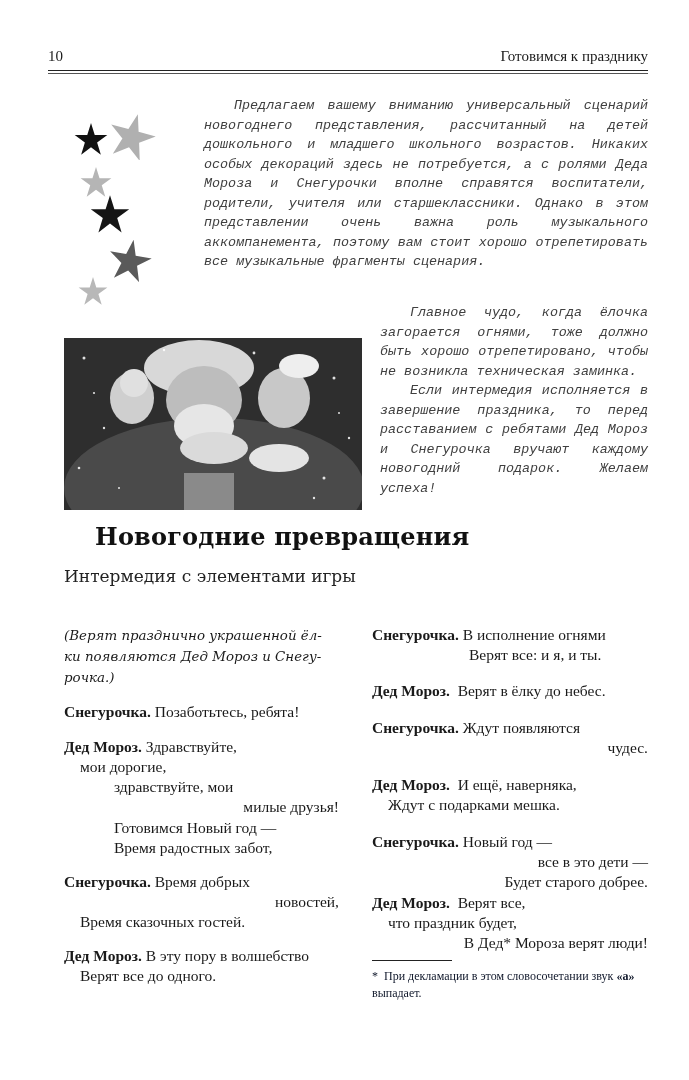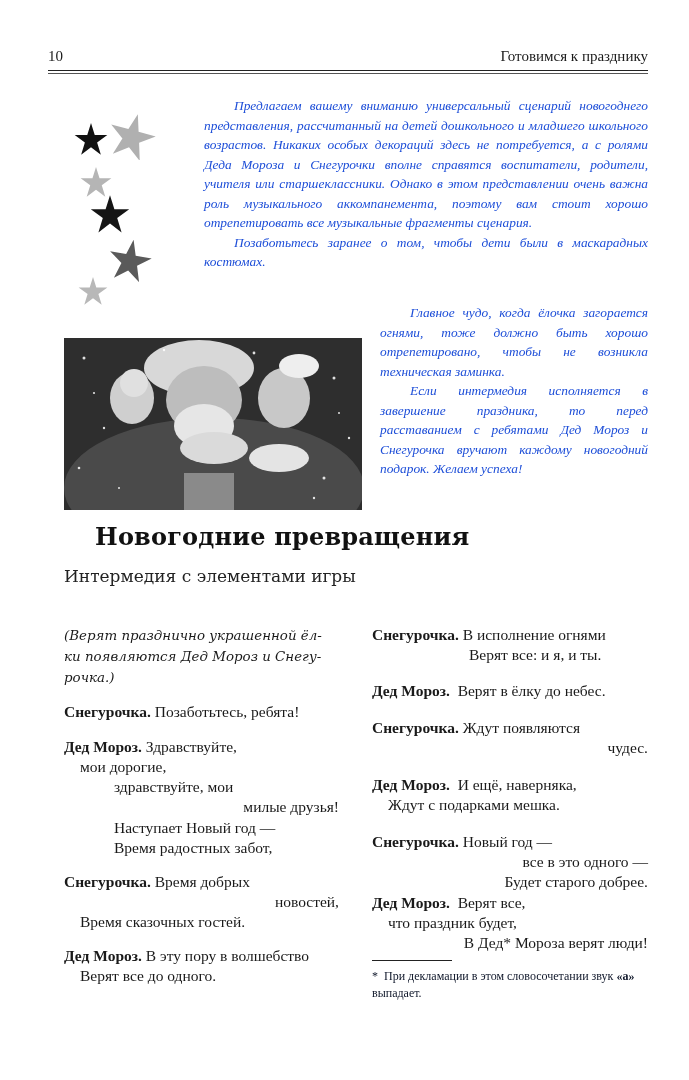--- a/index.html
+++ b/index.html
@@ -11,22 +11,22 @@
   .run-head { position: absolute; left: 48px; top: 48px; width: 600px; height: 20px;
               font-family: "Liberation Serif", serif; font-size: 15px; }
   .run-head .num { position: absolute; left: 0; top: 0; }
   .run-head .title { position: absolute; right: 0; top: 0; }
   .rule1 { position: absolute; left: 48px; top: 70px; width: 600px; height: 0;
            border-top: 1.5px solid #222; }
   .rule2 { position: absolute; left: 48px; top: 73px; width: 600px; height: 0;
            border-top: 1px solid #555; }
 
   
-  .intro { position: absolute; font-family: Liberation Serif, serif; font-style: italic;
-           font-size: 13.4px; line-height: 19.5px; text-align: justify; color: #1d4ed8; }
+  .intro { position: absolute; font-family: Liberation Mono, monospace; font-style: italic;
+           font-size: 13.4px; line-height: 19.5px; text-align: justify; color: #404040; }
   .intro p { margin: 0; text-indent: 30px; }
   .intro1 { left: 204px; top: 96px; width: 444px; }
   .intro2 { left: 380px; top: 303px; width: 268px; }
 
   
   .stars { position: absolute; left: 66px; top: 110px; width: 120px; height: 200px; }
   .star { position: absolute; }
 
   
   .photo { position: absolute; left: 64px; top: 338px; width: 298px; height: 172px;
@@ -81,21 +81,20 @@
     <svg class="star" style="left:42px;top:128px" width="44" height="44" viewBox="0 0 100 100">
         <polygon points="50,3 61,38 98,38 68,60 79,96 50,74 21,96 32,60 2,38 39,38" fill="#5a5a5a" transform="rotate(10 50 50)"></polygon>
       </svg>
     <svg class="star" style="left:12px;top:166px" width="30" height="30" viewBox="0 0 100 100">
         <polygon points="50,3 61,38 98,38 68,60 79,96 50,74 21,96 32,60 2,38 39,38" fill="#b8b8b8"></polygon>
       </svg>
   </div>
 
   <div class="intro intro1">
     <p>Предлагаем вашему вниманию универсальный сценарий новогоднего представления, рассчитанный на детей дошкольного и младшего школьного возрастов. Никаких особых декораций здесь не потребуется, а с ролями Деда Мороза и Снегурочки вполне справятся воспитатели, родители, учителя или старшеклассники. Однако в этом представлении очень важна роль музыкального аккомпанемента, поэтому вам стоит хорошо отрепетировать все музыкальные фрагменты сценария.</p>
-    <p>Позаботьтесь заранее о том, чтобы дети были в маскарадных костюмах.</p>
   </div>
   <div class="intro intro2">
     <p>Главное чудо, когда ёлочка загорается огнями, тоже должно быть хорошо отрепетировано, чтобы не возникла техническая заминка.</p>
     <p>Если интермедия исполняется в завершение праздника, то перед расставанием с ребятами Дед Мороз и Снегурочка вручают каждому новогодний подарок. Желаем успеха!</p>
   </div>
 
   <div class="photo">
     <svg width="298" height="172" viewBox="0 0 298 172">
       <rect width="298" height="172" fill="#2e2e2e"></rect>
       <ellipse cx="150" cy="150" rx="150" ry="70" fill="#4a4a4a"></ellipse>
@@ -139,21 +138,21 @@
       <span>Позаботьтесь, ребята!</span>
     </div>
 
     <div class="line" style="left:0;top:112px">
       <span class="spk">Дед Мороз.</span>
       <span>Здравствуйте,</span>
     </div>
     <div class="line" style="left:16px;top:132px">мои дорогие,</div>
     <div class="line" style="left:50px;top:152px">здравствуйте, мои</div>
     <div class="line" style="right:10px;top:172px">милые друзья!</div>
-    <div class="line" style="left:50px;top:193px">Наступает Новый год —</div>
+    <div class="line" style="left:50px;top:193px">Готовимся Новый год —</div>
     <div class="line" style="left:50px;top:213px">Время радостных забот,</div>
 
     <div class="line" style="left:0;top:247px">
       <span class="spk">Снегурочка.</span>
       <span>Время добрых</span>
     </div>
     <div class="line" style="right:10px;top:267px">новостей,</div>
     <div class="line" style="left:16px;top:287px">Время сказочных гостей.</div>
 
     <div class="line" style="left:0;top:321px">
@@ -184,21 +183,21 @@
     <div class="line" style="left:0;top:150px">
       <span class="spk">Дед Мороз.</span>&nbsp;
       <span>И ещё, наверняка,</span>
     </div>
     <div class="line" style="left:16px;top:170px">Ждут с подарками мешка.</div>
 
     <div class="line" style="left:0;top:207px">
       <span class="spk">Снегурочка.</span>
       <span>Новый год —</span>
     </div>
-    <div class="line" style="right:2px;top:227px">все в это одного —</div>
+    <div class="line" style="right:2px;top:227px">все в это дети —</div>
     <div class="line" style="right:2px;top:247px">Будет старого добрее.</div>
 
     <div class="line" style="left:0;top:268px">
       <span class="spk">Дед Мороз.</span>&nbsp;
       <span>Верят все,</span>
     </div>
     <div class="line" style="left:16px;top:288px">что праздник будет,</div>
     <div class="line" style="right:2px;top:308px">В Дед* Мороза верят люди!</div>
   </div>
 

